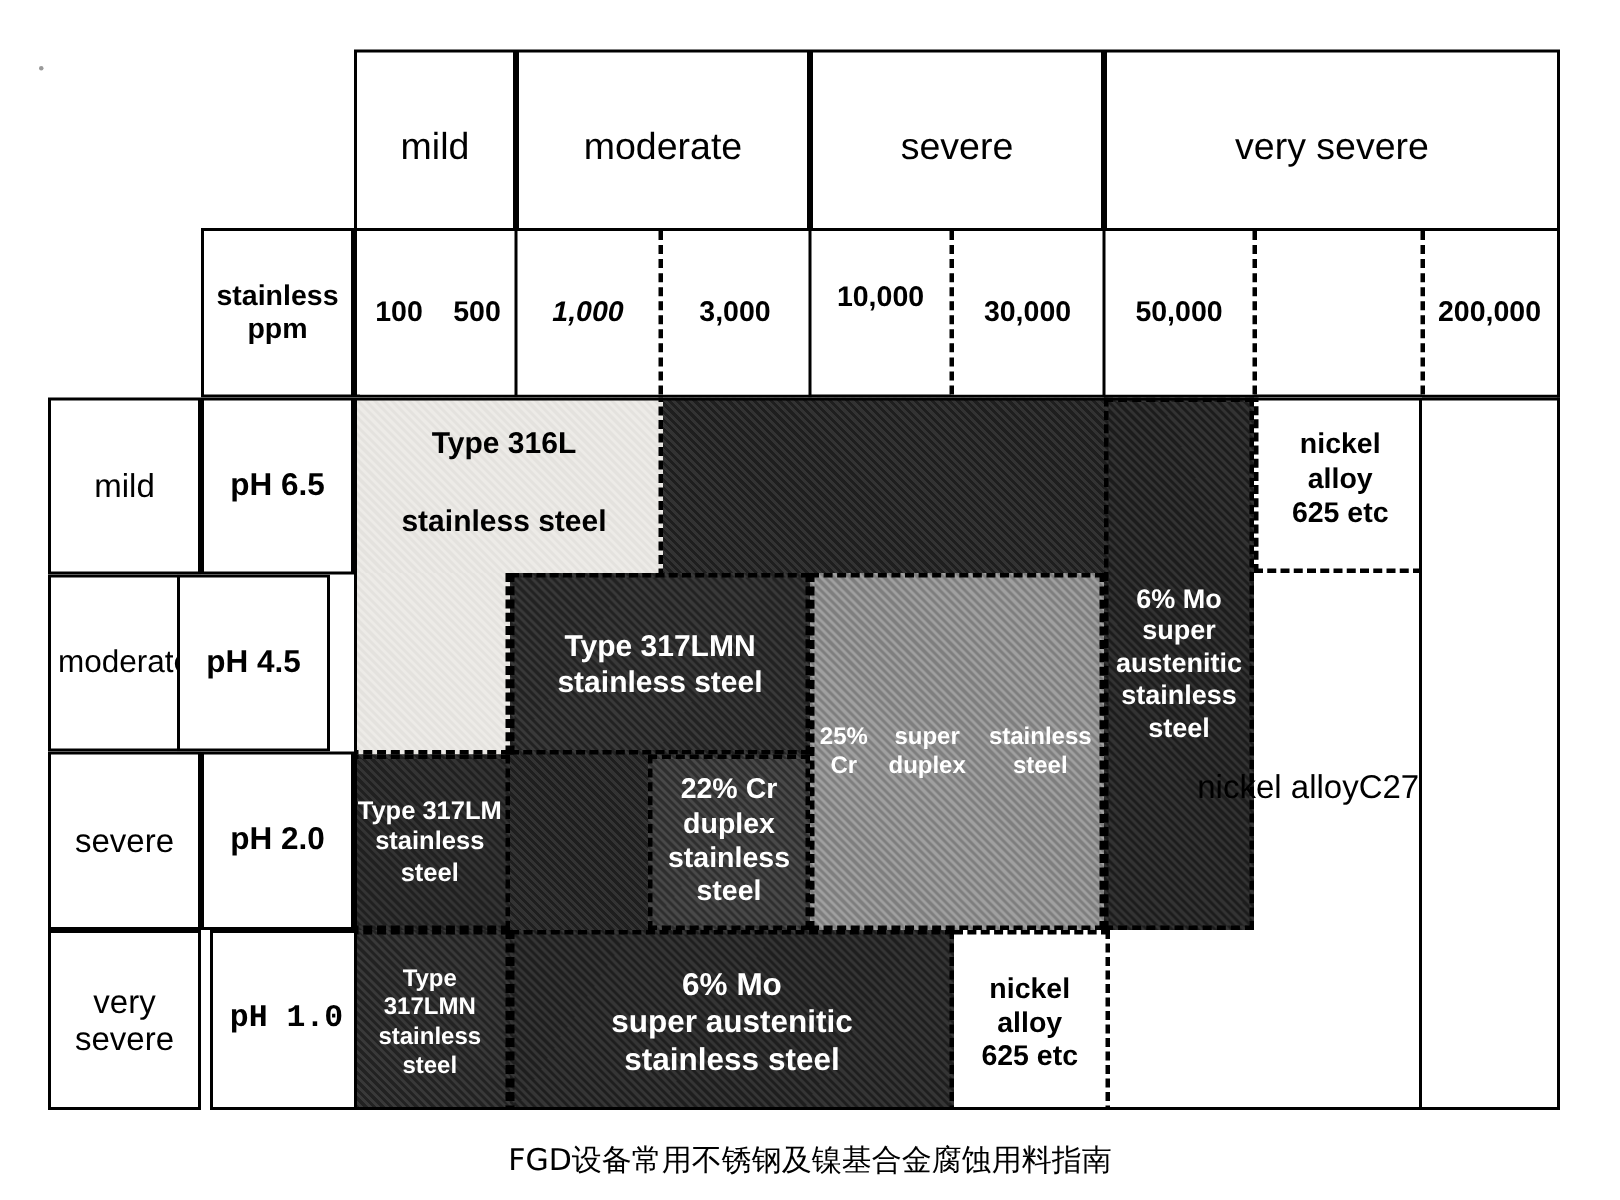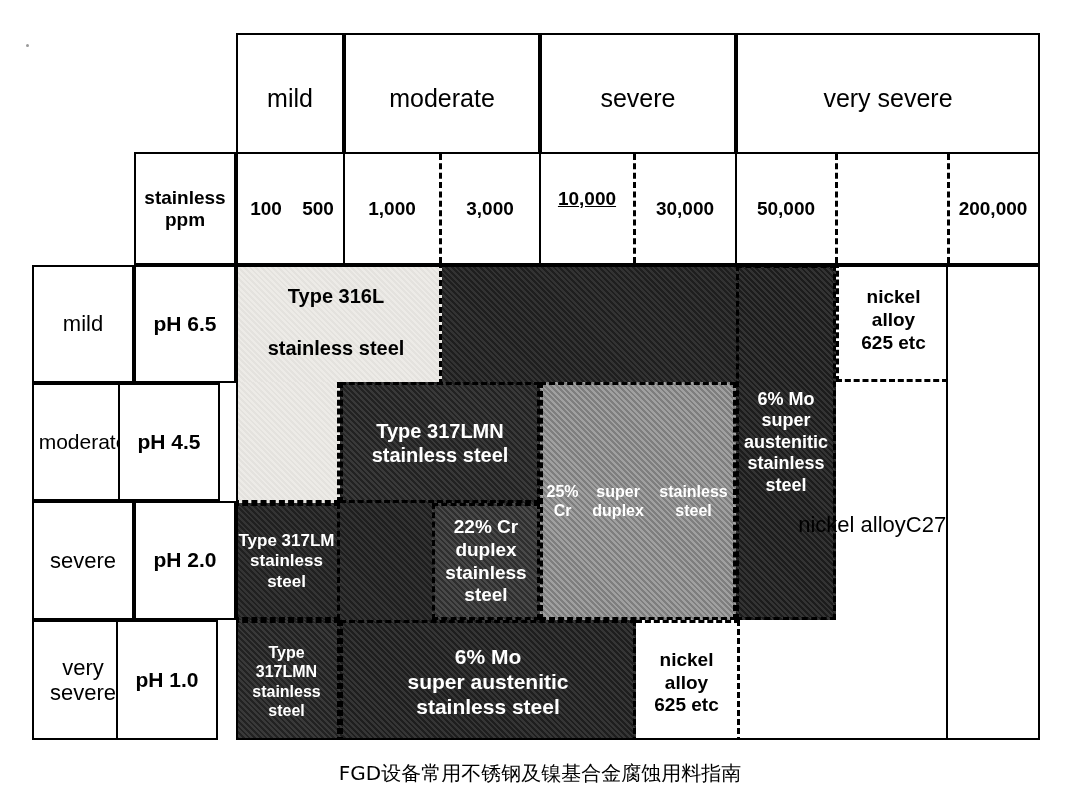--- a/index.html
+++ b/index.html
@@ -208,27 +208,27 @@
 
   <div class="box solid-border" style="left:236px; top:152px; width:804px; height:113px; background:#fff; padding:0;">
   </div>
 
   <div class="box ppm-val" style="left:240px; top:154px; width:52px; height:109px;">
     <span class="lbl">100</span>
   </div>
   <div class="box ppm-val" style="left:292px; top:154px; width:52px; height:109px;">
     <span class="lbl">500</span>
   </div>
-  <div class="box ppm-val" style="left:344px; top:154px; width:96px; height:109px;">
+  <div class="box ppm-val" style="left:344px; top:154px; width:96px; height:109px;font-style:italic;">
     <span class="lbl">1,000</span>
   </div>
   <div class="box ppm-val" style="left:440px; top:154px; width:100px; height:109px;">
     <span class="lbl">3,000</span>
   </div>
-  <div class="box ppm-val" style="left:540px; top:154px; width:94px; height:89px;text-decoration:underline;">
+  <div class="box ppm-val" style="left:540px; top:154px; width:94px; height:89px;">
     <span class="lbl">10,000</span>
   </div>
   <div class="box ppm-val" style="left:634px; top:154px; width:102px; height:109px;">
     <span class="lbl">30,000</span>
   </div>
   <div class="box ppm-val" style="left:736px; top:154px; width:100px; height:109px;">
     <span class="lbl">50,000</span>
   </div>
   <div class="box ppm-val" style="left:948px; top:154px; width:90px; height:109px;">
     <span class="lbl">200,000</span>
@@ -261,21 +261,21 @@
     <span class="lbl">severe</span>
   </div>
   <div class="box solid-border ph-cell" style="left:134px; top:501px; width:102px; height:119px;">
     <span class="lbl">pH 2.0</span>
   </div>
 
   <div class="box solid-border sev-left" style="left:32px; top:620px; width:102px; height:120px;">
     <span class="lbl">very</span>
     <span class="lbl">severe</span>
   </div>
-  <div class="box solid-border ph-cell" style="left:116px; top:620px; width:102px; height:120px;">
+  <div class="box solid-border ph-cell" style="left:140px; top:620px; width:102px; height:120px;font-family:Liberation Mono, monospace;">
     <span class="lbl">pH 1.0</span>
   </div>
 
   <div id="matrix">
 
     <div class="zone" style="left:0; top:0; width:500px; height:475px; background:repeating-linear-gradient(45deg, rgba(255,255,255,.06) 0 2px, rgba(0,0,0,.2) 2px 4px), #262626; border:none;"></div>
     <div class="zone" style="left:500px; top:0; width:100px; height:355px; background:repeating-linear-gradient(45deg, rgba(255,255,255,.06) 0 2px, rgba(0,0,0,.2) 2px 4px), #262626; border:none;"></div>
 
     <div class="zone z-6mo-right" style="left:500px; top:0; width:100px; height:355px; font-size:18px; flex-direction:column;">
       <span class="lbl">6% Mo</span>

